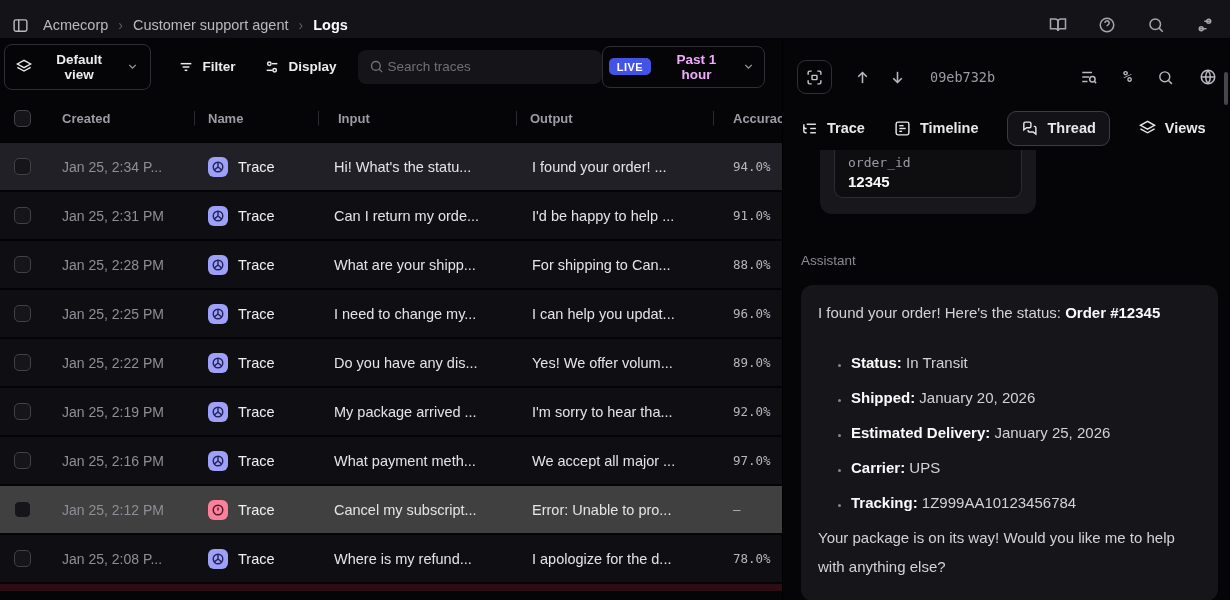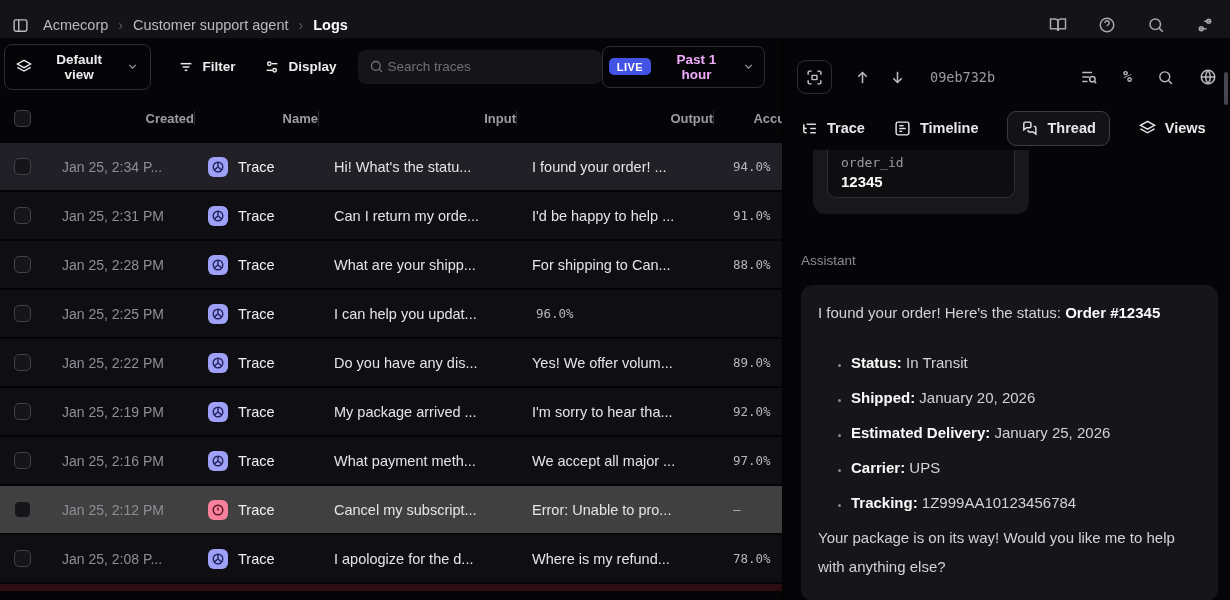--- a/index.html
+++ b/index.html
@@ -30,21 +30,21 @@
   .search-box { margin-left: 22px; width: 244px; height: 34px; background: #151519; border-radius: 8px; display: flex; align-items: center; gap: 3px; padding: 0 11px; color: #6f6f79; }
   .search-box input { flex: 1; background: transparent; border: none; outline: none; color: #dcdce0; font-size: 13.5px; font-family: "Liberation Sans", sans-serif; }
   .search-box input::placeholder { color: #6f6f79; }
   .live-group { margin-left: auto; display: flex; align-items: center; gap: 9px; border: 1px solid #2e2e35; border-radius: 8px; padding: 5px 9px 5px 6px; cursor: pointer; background: transparent; }
   .live-badge { background: #4353e6; color: #fff; font-size: 11px; font-weight: 700; letter-spacing: .4px; padding: 3px 8px 2px; border-radius: 5px; }
   .range-label { font-size: 13.5px; font-weight: 700; color: #f0abfc; }
   .chev { color: #9b9ba3; }
 
   
   .grid-cols { display: grid; grid-template-columns: 48px 146px 124px 198px 197px 99px; width: 812px; align-items: center; }
-  .thead { height: 46px; text-align: right; }
+  .thead { height: 46px; }
   .th { font-size: 13px; font-weight: 700; color: #9c9ca5; padding-left: 14px; position: relative; white-space: nowrap; overflow: hidden; }
   .th.pl20 { padding-left: 20px; }
   .th.sep::before { content: ""; position: absolute; left: 0; top: 50%; transform: translateY(-50%); width: 1px; height: 15px; background: #2b2b31; }
   .cb-wrap { padding-left: 14px; }
   .checkbox { width: 17px; height: 17px; border: 1.5px solid #41414a; border-radius: 5px; background: #16161a; cursor: pointer; }
   .trow { height: 49px; background: #0f0f13; border-top: 2px solid #040406; cursor: pointer; }
   .trow.selected { background: #202026; }
   .trow.error { background: #404040; }
   .cell-created { color: #8e8e97; font-size: 14px; padding-left: 14px; white-space: nowrap; overflow: hidden; }
   .cell-name { display: flex; align-items: center; gap: 10px; padding-left: 14px; color: #f0f0f2; font-size: 14.5px; font-weight: 500; }
@@ -62,21 +62,21 @@
   .trace-id { font-family: "DejaVu Sans Mono", monospace; font-size: 13.5px; color: #9b9ba3; margin-left: 24px; }
   .rp-icons { margin-left: auto; display: flex; align-items: center; gap: 25px; color: #b9b9c2; }
   .pct-glyph { font-size: 15px; font-weight: 600; font-family: "DejaVu Sans Mono", monospace; cursor: pointer; }
   .rp-icons > * { cursor: pointer; }
 
   .rp-tabs { display: flex; align-items: center; gap: 29px; margin: 11px 0 0 18px; height: 44px; }
   .tab { display: flex; align-items: center; gap: 9px; color: #e9e9ec; font-size: 14.5px; font-weight: 700; cursor: pointer; background: none; border: none; }
   .tab.active { border: 1px solid #3c3c45; border-radius: 9px; padding: 8px 13px; background: #121217; }
 
   .rp-content { flex: 1; padding: 0 12px 0 18px; overflow: hidden; }
-  .order-card { width: 216px; height: 64px; margin-left: 12px; background: #17171c; border-radius: 0 0 12px 12px; }
+  .order-card { width: 216px; height: 64px; margin-left: 19px; background: #17171c; border-radius: 0 0 12px 12px; }
   .order-inner { margin: 0 14px; height: 48px; background: #0e0e11; border: 1px solid #2c2c33; border-top: none; border-radius: 0 0 9px 9px; padding: 5px 13px 0; }
   .order-key { font-family: "DejaVu Sans Mono", monospace; font-size: 13px; color: #9b9ba3; }
   .order-val { font-size: 15px; font-weight: 700; color: #fbfbfc; margin-top: 3px; }
   .assistant-label { margin-top: 39px; font-size: 13.5px; color: #8b8b94; }
   .msg-card { margin-top: 17px; background: #15151a; border-radius: 12px; padding: 13px 17px 20px; }
   .msg-card p { font-size: 15px; line-height: 29px; color: #d2d2d7; }
   .msg-card strong { color: #fafafa; font-weight: 700; }
   .msg-card ul { margin: 21px 0 0; padding-left: 33px; list-style: disc; }
   .msg-card li { font-size: 15px; line-height: 29px; margin-bottom: 6px; color: #d2d2d7; }
   .msg-card li::marker { color: #85858d; font-size: 11px; }
@@ -273,20 +273,21 @@
             <span class="chip normal">
               <svg width="14" height="14" viewBox="0 0 24 24" fill="none" stroke="currentColor" stroke-width="2.4">
                 <circle cx="12" cy="12" r="8.2"></circle>
                 <path d="M12 3.8V12"></path>
                 <path d="M12 12 5.8 17"></path>
                 <path d="M12 12l6.2 5"></path>
               </svg>
             </span>
             <span>Trace</span>
           </span>
+          <span class="cell-io">I need to change my...</span>
           <span class="cell-io">I can help you updat...</span>
           <span class="cell-acc">96.0%</span>
         </div>
         <div class="grid-cols trow">
           <div class="cb-wrap">
             <div class="checkbox"></div>
           </div>
           <span class="cell-created">Jan 25, 2:22 PM</span>
           <span class="cell-name">
             <span class="chip normal">
@@ -371,22 +372,22 @@
             <span class="chip normal">
               <svg width="14" height="14" viewBox="0 0 24 24" fill="none" stroke="currentColor" stroke-width="2.4">
                 <circle cx="12" cy="12" r="8.2"></circle>
                 <path d="M12 3.8V12"></path>
                 <path d="M12 12 5.8 17"></path>
                 <path d="M12 12l6.2 5"></path>
               </svg>
             </span>
             <span>Trace</span>
           </span>
+          <span class="cell-io">Where is my refund...</span>
           <span class="cell-io">I apologize for the d...</span>
-          <span class="cell-io">Where is my refund...</span>
           <span class="cell-acc">78.0%</span>
         </div>
       </div>
     <div class="sliver"></div>
   </section>
 
   <section class="rpanel">
     <div class="rp-toolbar">
       <button class="btn-expand">
         <span>

